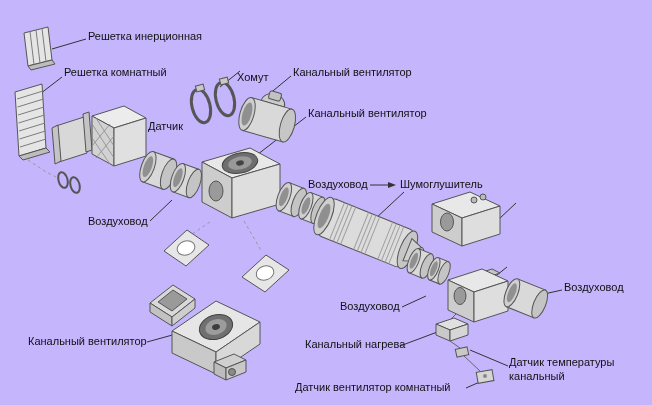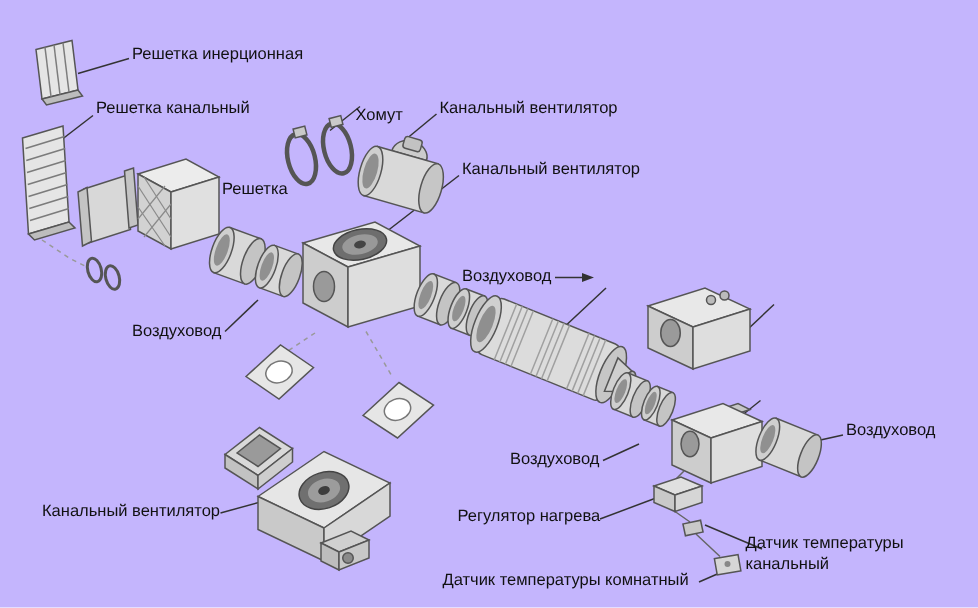--- a/index.html
+++ b/index.html
@@ -236,27 +236,28 @@
       <g>
         <path d="M214,362 L234,354 L246,360 L226,368 Z" fill="#d0d0d0"></path>
         <path d="M214,362 L226,368 L226,380 L214,374 Z" fill="#bdbdbd"></path>
         <path d="M226,368 L246,360 L246,372 L226,380 Z" fill="#c8c8c8"></path>
         <circle cx="232" cy="372" r="3.5" fill="#8a8a8a"></circle>
       </g>
     </g>
   </svg>
 
   <div class="lbl" style="left:88px;top:30px">Решетка инерционная</div>
-  <div class="lbl" style="left:64px;top:66px">Решетка канальный</div>
+  <div class="lbl" style="left:64px;top:66px">Решетка комнатный</div>
   <div class="lbl" style="left:237px;top:71px">Хомут</div>
   <div class="lbl" style="left:293px;top:66px">Канальный вентилятор</div>
   <div class="lbl" style="left:308px;top:107px">Канальный вентилятор</div>
-  <div class="lbl" style="left:148px;top:120px">Решетка</div>
+  <div class="lbl" style="left:148px;top:120px">Датчик</div>
   <div class="lbl" style="left:88px;top:215px">Воздуховод</div>
   <div class="lbl" style="left:308px;top:178px">Воздуховод</div>
+  <div class="lbl" style="left:400px;top:178px">Шумоглушитель</div>
   <div class="lbl" style="left:564px;top:281px">Воздуховод</div>
   <div class="lbl" style="left:340px;top:300px">Воздуховод</div>
   <div class="lbl" style="left:28px;top:335px">Канальный вентилятор</div>
-  <div class="lbl" style="left:305px;top:338px">Регулятор нагрева</div>
-  <div class="lbl wrap" style="left:497px;top:356px">Датчик температуры канальный</div>
-  <div class="lbl" style="left:295px;top:381px">Датчик температуры комнатный</div>
+  <div class="lbl" style="left:305px;top:338px">Канальный нагрева</div>
+  <div class="lbl wrap" style="left:509px;top:356px">Датчик температуры канальный</div>
+  <div class="lbl" style="left:295px;top:381px">Датчик вентилятор комнатный</div>
 
 </div>
 
 </body></html>

